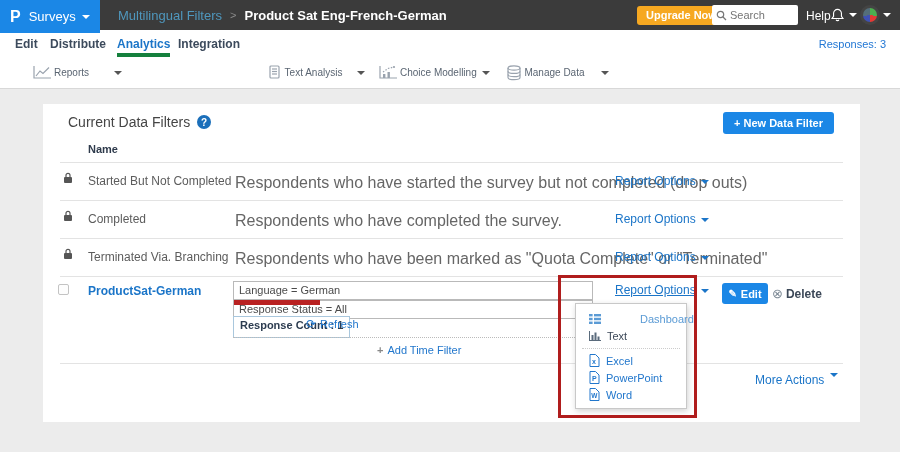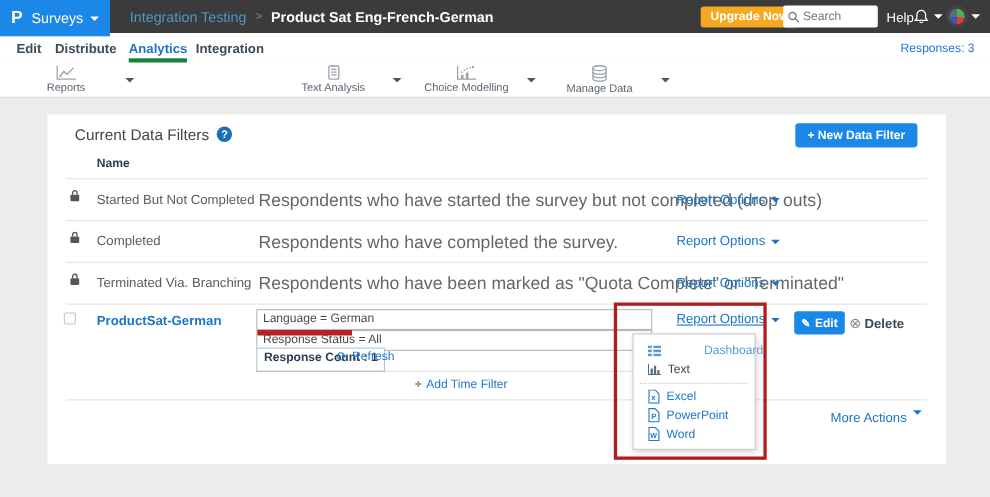--- a/index.html
+++ b/index.html
@@ -33,21 +33,21 @@
 
   
   .subnav { position:absolute; left:0; top:30px; width:900px; height:27px; background:#fff; }
   .subnav .nav-item { position:absolute; top:7px; font-size:12px; font-weight:bold; color:#3c4a5c; cursor:pointer; }
   .nav-item.active { color:#1b75c8; border-bottom:4px solid #15803d; padding-bottom:2px; }
   .responses { position:absolute; right:14px; top:8px; font-size:11px; color:#2277d4; }
 
   
   .toolbar { position:absolute; left:0; top:57px; width:900px; height:32px; background:#fff; border-bottom:1px solid #d8d8d8; }
   .tool-tab { position:absolute; top:0; height:31px; display:flex; align-items:center; cursor:pointer; }
-  .tool-main { flex:1; display:flex; flex-direction:column; align-items:center; justify-content:center; gap:1px; height:100%; }
+  .tool-main { flex:1; display:flex; flex-direction:row; align-items:center; justify-content:center; gap:1px; height:100%; }
   .tool-label { font-size:10px; color:#5a6572; white-space:nowrap; }
   .tool-caret { width:24px; display:flex; justify-content:center; color:#555; }
   .tool-tab.active { background:#e9e9e9; }
   .ticon { stroke:#9aa3ae; fill:none; stroke-width:1.2; }
 
   
   .card { position:absolute; left:43px; top:104px; width:817px; height:318px; background:#fff; }
   .card-title-row { position:absolute; left:25px; top:10px; display:flex; align-items:center; gap:7px; }
   .card-title { font-size:14px; color:#454545; }
   .help-badge { width:14px; height:14px; border-radius:50%; background:#1b6fba; color:#fff; font-size:10px;
@@ -105,21 +105,21 @@
   .red-rect { position:absolute; left:515px; top:171px; width:139px; height:143px;
               border:3px solid #b01d1d; z-index:6; pointer-events:none; }
 </style>
 </head>
 <body>
 
 <div id="app">
 
   <div class="topbar">
     <div class="breadcrumb">
-      <span class="bc-parent">Integration Testing</span>
+      <span class="bc-parent">Multilingual Filters</span>
       <span class="bc-sep">&gt;</span>
       <span class="bc-current">Product Sat Eng-French-German</span>
     </div>
     <button class="upgrade-btn">Upgrade Now</button>
     <div class="search-box">
       <svg width="11" height="11" viewBox="0 0 11 11">
         <circle cx="4.5" cy="4.5" r="3.2" stroke="#777" fill="none" stroke-width="1.2"></circle>
         <line x1="7" y1="7" x2="10" y2="10" stroke="#777" stroke-width="1.2"></line>
       </svg>
       <input type="text" placeholder="Search" style="">

